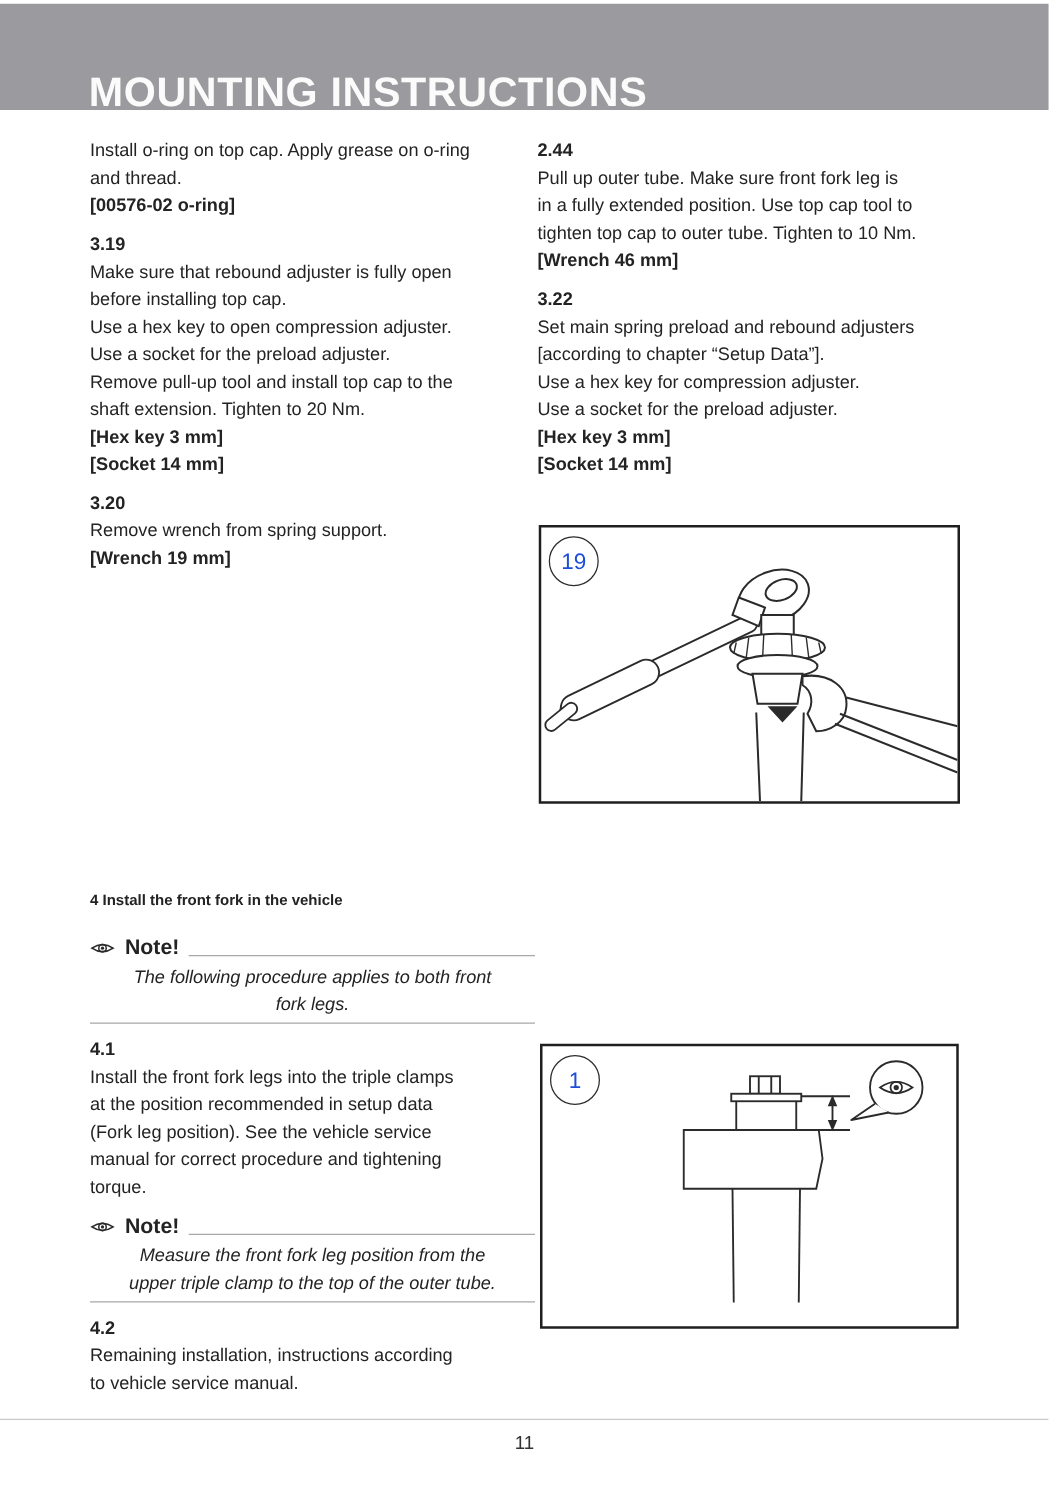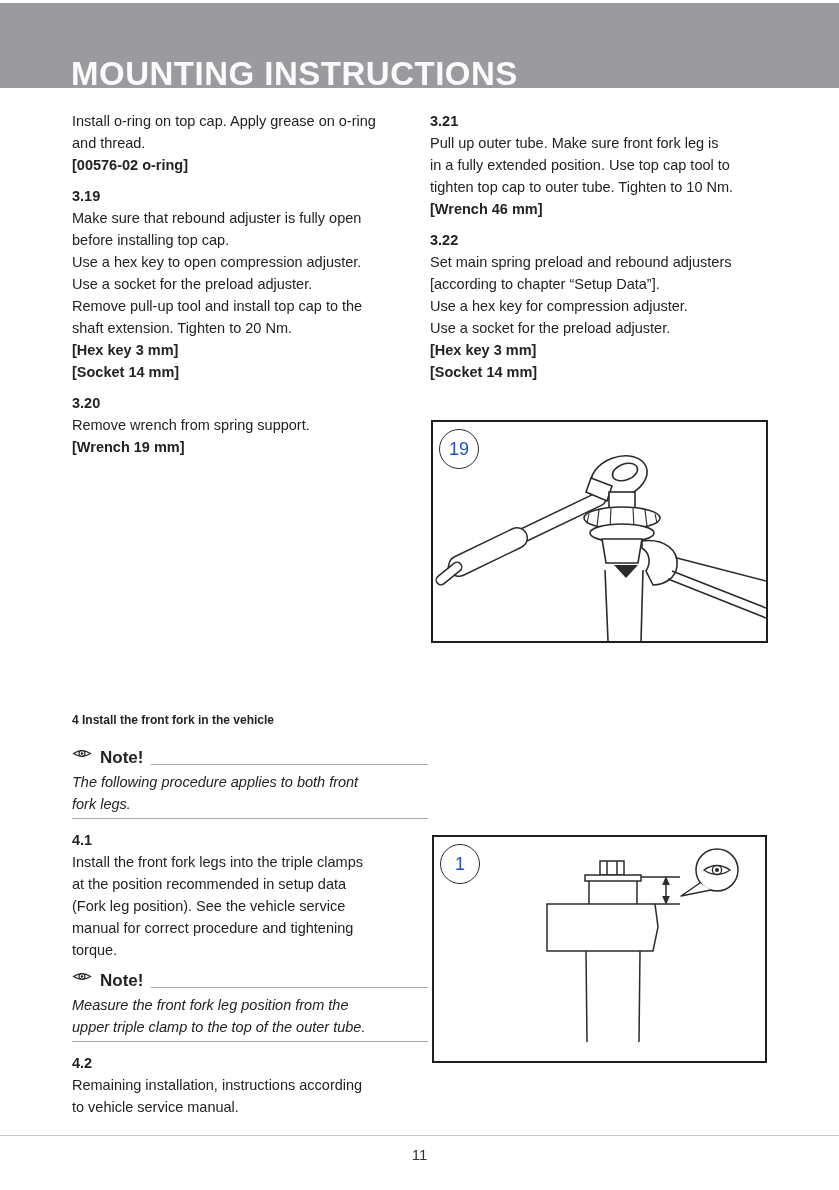--- a/index.html
+++ b/index.html
@@ -27,24 +27,24 @@
   .col-left{left:72px;top:110px;width:356px;}
   .col-right{left:430px;top:110px;width:345px;}
   .section{margin-bottom:9px;}
   .sec-num{font-weight:bold;}
   .sec-body{white-space:pre-line;}
   .tool-line{font-weight:bold;}
   
   .chapter4{position:absolute;left:72px;top:709px;width:356px;font-size:14.5px;line-height:22px;}
   .chap-heading{font-weight:bold;font-size:12px;margin-bottom:16px;}
   .note{margin-bottom:10px;}
-  .note-titlerow{display:flex;align-items:flex-start;gap:8px;height:22px;margin-bottom:2px;}
+  .note-titlerow{display:flex;align-items:center;gap:8px;height:22px;margin-bottom:2px;}
   .note-title{font-weight:bold;font-size:17px;white-space:nowrap;}
   .note-rule{flex:1;height:1px;background:#a8a8a8;align-self:flex-end;margin-bottom:4px;}
-  .note-body{font-style:italic;white-space:pre-line;border-bottom:1px solid #a8a8a8;padding-bottom:3px;}
+  .note-body{font-style:italic;white-space:pre-line;border-bottom:1px solid #a8a8a8;padding-bottom:3px;text-align:center;}
   
   .figure{position:absolute;background:#fff;border:2px solid #1f1f1f;box-sizing:border-box;}
   .figure-19{left:431px;top:420px;width:337px;height:223px;}
   .figure-1{left:432px;top:835px;width:335px;height:228px;}
   .fig-label{
     position:absolute;left:6px;top:7px;width:38px;height:38px;
     border:1.6px solid #2b2b2b;border-radius:50%;
     display:flex;align-items:center;justify-content:center;
     font-size:18px;color:#1d4ed8;background:#fff;z-index:2;
   }
@@ -82,21 +82,21 @@
     </div>
     <div class="section">
       <div class="sec-num">3.20</div>
       <div class="sec-body">Remove wrench from spring support.</div>
       <div class="tool-line">[Wrench 19 mm]</div>
     </div>
   </div>
 
   <div class="col col-right">
     <div class="section">
-      <div class="sec-num">3.21</div>
+      <div class="sec-num">2.44</div>
       <div class="sec-body">Pull up outer tube. Make sure front fork leg is
 in a fully extended position. Use top cap tool to
 tighten top cap to outer tube. Tighten to 10 Nm.</div>
       <div class="tool-line">[Wrench 46 mm]</div>
     </div>
     <div class="section">
       <div class="sec-num">3.22</div>
       <div class="sec-body">Set main spring preload and rebound adjusters
 [according to chapter “Setup Data”].
 Use a hex key for compression adjuster.

